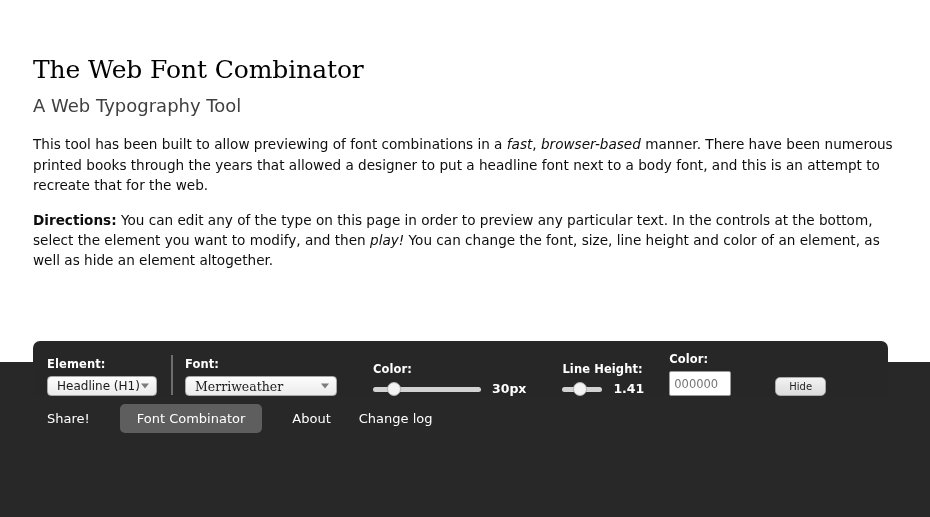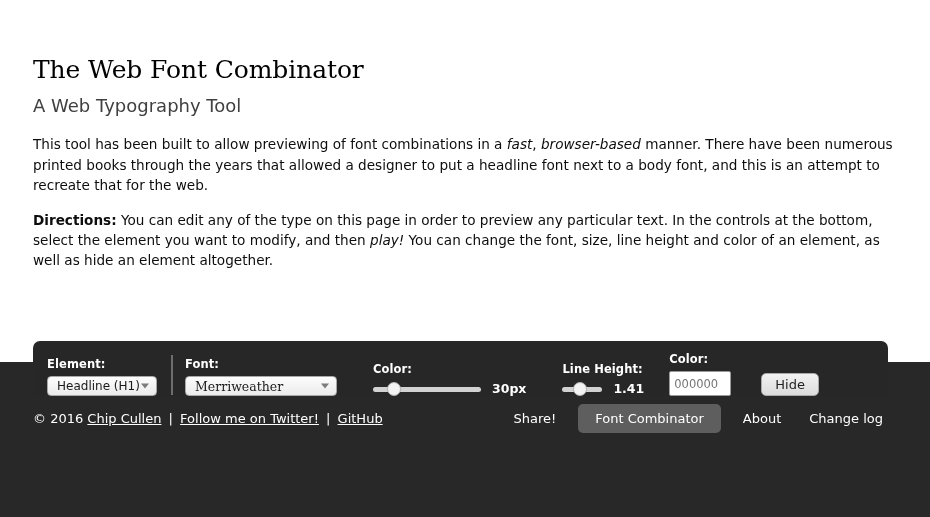--- a/index.html
+++ b/index.html
@@ -88,21 +88,21 @@
     color: #ffffff;
     text-decoration: none;
     padding: 6px 14px;
     white-space: nowrap;
     text-align: right;
   }
   .footer-nav a.active {
     background: #5e5e5e;
     border-radius: 5px;
     padding: 7px 17px;
-    margin: 0 8px;
+    margin: 0 16px;
   }
 
   
   .controls {
     position: absolute;
     left: 33px;
     top: 341px;
     width: 855px;
     height: 55px;
     background: #272727;
@@ -210,46 +210,45 @@
     border-radius: 2px;
     font-family: "DejaVu Sans", sans-serif;
     font-size: 11.5px;
     color: #a9a9a9;
     padding: 0 4px;
     line-height: 18px;
   }
 
   .hide-btn {
     margin-top: 17px;
-    margin-left: 16px;
+    margin-left: 30px;
     background: linear-gradient(#f2f2f2, #dcdcdc);
     border: 1px solid #a9a9a9;
     border-radius: 5px;
     font-family: "DejaVu Sans", sans-serif;
-    font-size: 13px;
+    font-size: 10px;
     color: #1f1f1f;
     padding: 3px 13px;
     cursor: pointer;
   }
 </style>
 </head>
 <body>
 
 <div class="page">
   <h1 class="headline">The Web Font Combinator</h1>
   <h2 class="subhead">A Web Typography Tool</h2>
 
   <p class="body-copy"><span>This tool has been built to allow previewing of font combinations in a </span><em>fast</em><span>, </span><em>browser-based</em><span> manner. There have been numerous printed books through the years that allowed a designer to put a headline font next to a body font, and this is an attempt to recreate that for the web.</span></p>
 
   <p class="body-copy"><strong>Directions:</strong><span> You can edit any of the type on this page in order to preview any particular text. In the controls at the bottom, select the element you want to modify, and then </span><em>play!</em><span> You can change the font, size, line height and color of an element, as well as hide an element altogether.</span></p>
 </div>
 
 <div class="footer">
   <div class="footer-inner">
-    <div class="copyright"><span>© 2016 </span><a href="#">Chip Cullen</a><span class="sep"> | </span><a href="#">Follow me on Twitter!</a><span class="sep"> | </span><a href="#">GitHub</a></div>
 
     <div class="footer-nav">
       <a href="#">Share!</a>
       <a href="#" class="active">Font Combinator</a>
       <a href="#">About</a>
       <a href="#">Change log</a>
     </div>
   </div>
 </div>
 

